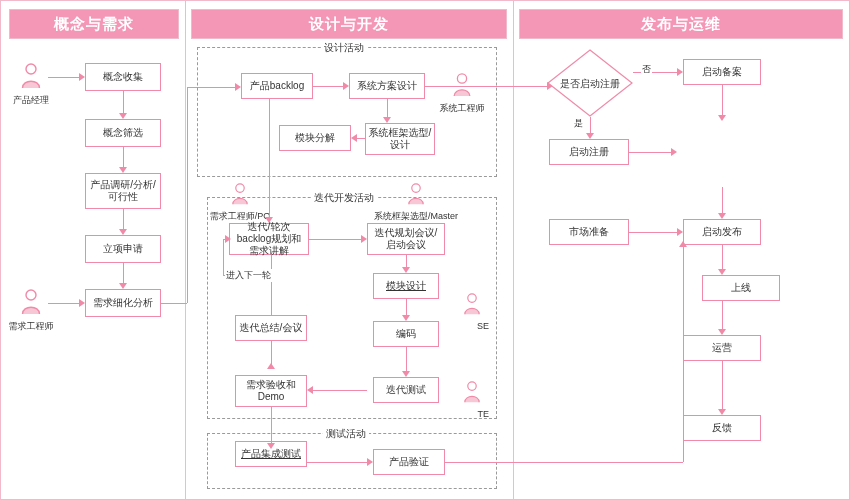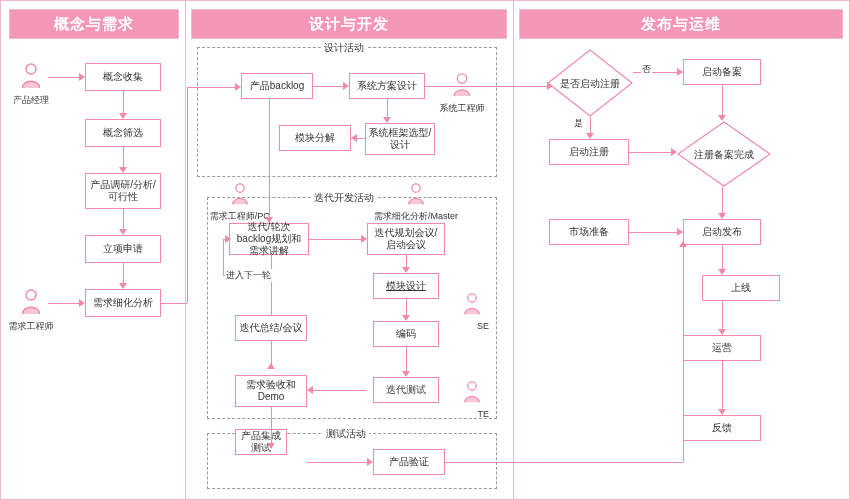--- a/index.html
+++ b/index.html
@@ -248,21 +248,21 @@
       <circle cx="11" cy="6" r="5" fill="none" stroke="#f08aa8" stroke-width="1.4"></circle>
       <path d="M2.5 25 C2.5 16 19.5 16 19.5 25" fill="#f7c7d6" stroke="#f08aa8" stroke-width="1.4"></path>
     </svg>
     <span class="actor-label">需求工程师/PO</span>
   </div>
   <div class="actor" style="left:398px; top:182px;">
     <svg width="20" height="22" viewBox="0 0 22 26">
       <circle cx="11" cy="6" r="5" fill="none" stroke="#f08aa8" stroke-width="1.4"></circle>
       <path d="M2.5 25 C2.5 16 19.5 16 19.5 25" fill="#f7c7d6" stroke="#f08aa8" stroke-width="1.4"></path>
     </svg>
-    <span class="actor-label">需求细化分析/Master</span>
+    <span class="actor-label">系统框架选型/Master</span>
   </div>
 
   <div class="node" style="left:228px; top:222px; width:80px; height:32px;">迭代/轮次backlog规划和需求讲解</div>
   <div class="node" style="left:366px; top:222px; width:78px; height:32px;">迭代规划会议/启动会议</div>
   <div class="node" style="left:372px; top:272px; width:66px; height:26px;text-decoration:underline;">模块设计</div>
   <div class="node" style="left:372px; top:320px; width:66px; height:26px;">编码</div>
   <div class="node" style="left:372px; top:376px; width:66px; height:26px;">迭代测试</div>
   <div class="node" style="left:234px; top:314px; width:72px; height:26px;">迭代总结/会议</div>
   <div class="node" style="left:234px; top:374px; width:72px; height:32px;">需求验收和Demo</div>
 
@@ -306,45 +306,39 @@
   <div class="line v" style="left:270px; top:254px; height:60px;"></div>
   <div class="line h" style="left:222px; top:274px; width:48px;"></div>
   <div class="line v" style="left:222px; top:238px; height:36px;"></div>
   <div class="line h" style="left:222px; top:238px; width:6px;"></div>
   <div class="arrow right" style="left:224px; top:234px;"></div>
   <div class="edge-label" style="left:224px; top:268px;">进入下一轮</div>
 
   <div class="group" style="left:206px; top:432px; width:290px; height:56px;"></div>
   <div class="group-label" style="left:322px; top:426px;">测试活动</div>
 
-  <div class="node" style="left:234px; top:428px; width:52px; height:26px;">产品集成测试</div>
+  <div class="node" style="left:234px; top:440px; width:72px; height:26px;text-decoration:underline;">产品集成测试</div>
   <div class="node" style="left:372px; top:448px; width:72px; height:26px;">产品验证</div>
 
   <div class="line v" style="left:270px; top:406px; height:36px;"></div>
   <div class="arrow down" style="left:266px; top:442px;"></div>
 
   <div class="line h" style="left:306px; top:461px; width:60px;"></div>
   <div class="arrow right" style="left:366px; top:457px;"></div>
 
   <div class="line h" style="left:444px; top:461px; width:238px;"></div>
   <div class="line v" style="left:682px; top:455px; height:6px;"></div>
 
   <div class="diamond-wrap" style="left:546px; top:48px; width:86px; height:68px;">
     <svg width="86" height="68" viewBox="0 0 86 68">
       <polygon points="43,1 85,34 43,67 1,34" fill="#ffffff" stroke="#f08aa8" stroke-width="1.2"></polygon>
     </svg>
     <div class="diamond-label">是否启动注册</div>
   </div>
 
-  <div class="diamond-wrap" style="left:676px; top:120px; width:94px; height:66px;">
-    <svg width="94" height="66" viewBox="0 0 94 66">
-      <polygon points="47,1 93,33 47,65 1,33" fill="#ffffff" stroke="#f08aa8" stroke-width="1.2"></polygon>
-    </svg>
-    <div class="diamond-label">注册备案完成</div>
-  </div>
 
   <div class="node" style="left:682px; top:58px; width:78px; height:26px;">启动备案</div>
   <div class="node" style="left:548px; top:138px; width:80px; height:26px;">启动注册</div>
   <div class="node" style="left:548px; top:218px; width:80px; height:26px;">市场准备</div>
   <div class="node" style="left:682px; top:218px; width:78px; height:26px;">启动发布</div>
   <div class="node" style="left:682px; top:274px; width:78px; height:26px;margin-left:19px;">上线</div>
   <div class="node" style="left:682px; top:334px; width:78px; height:26px;">运营</div>
   <div class="node" style="left:682px; top:414px; width:78px; height:26px;">反馈</div>
 
   <div class="line h" style="left:632px; top:71px; width:44px;"></div>

